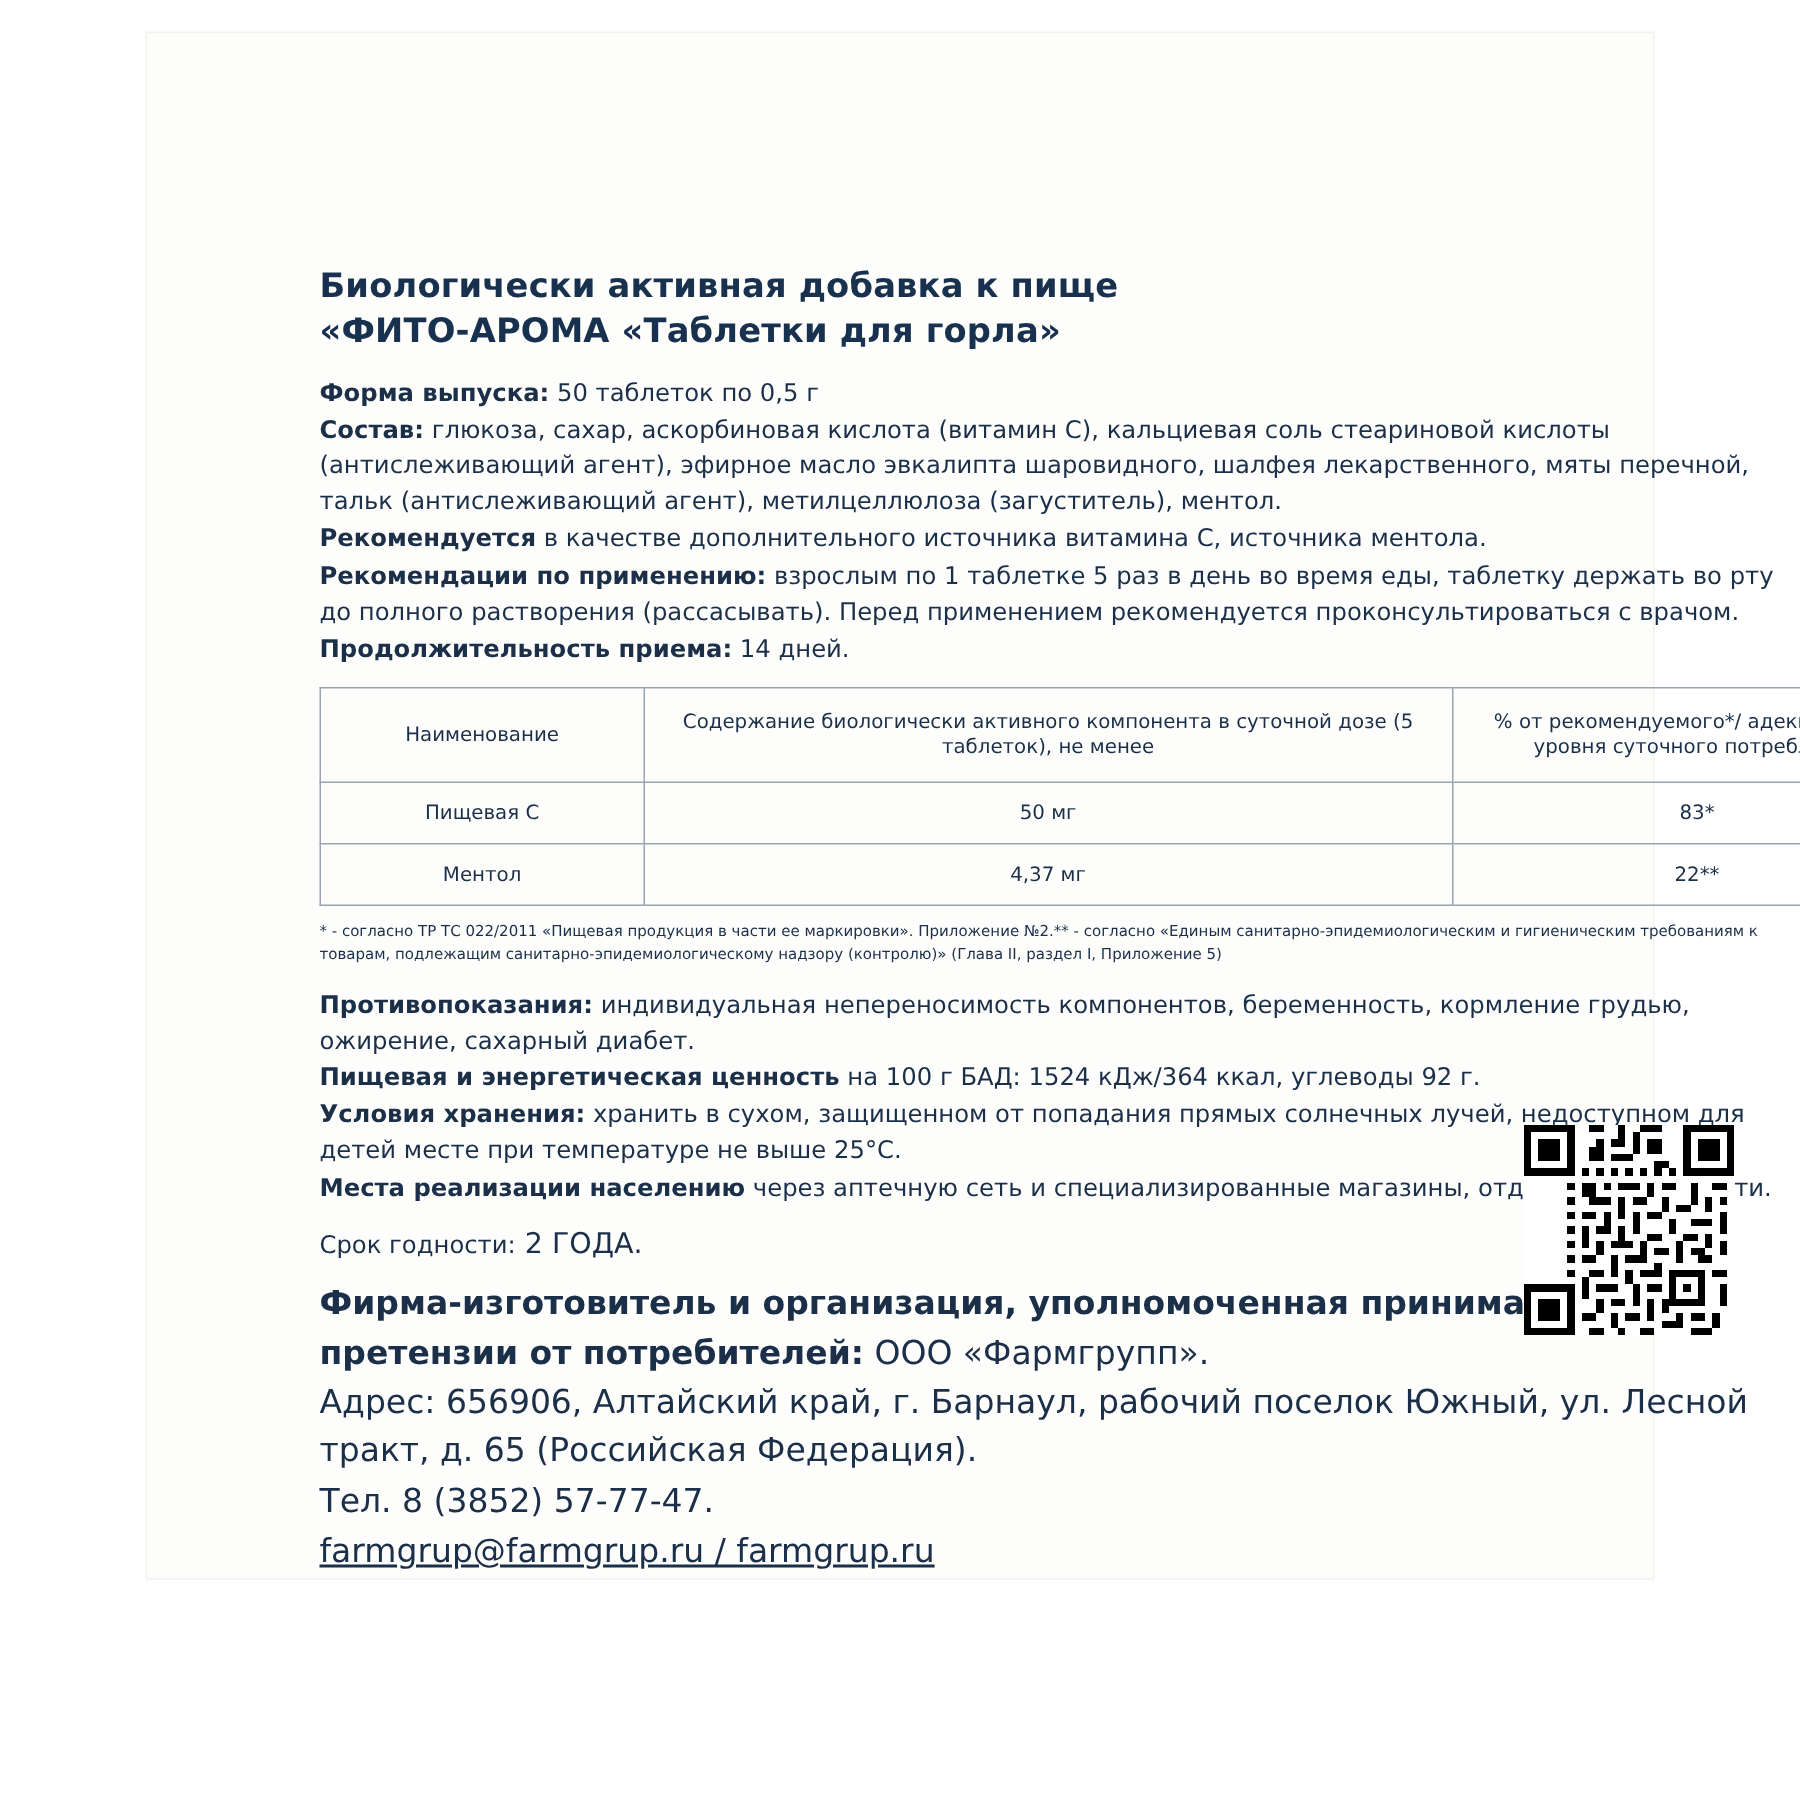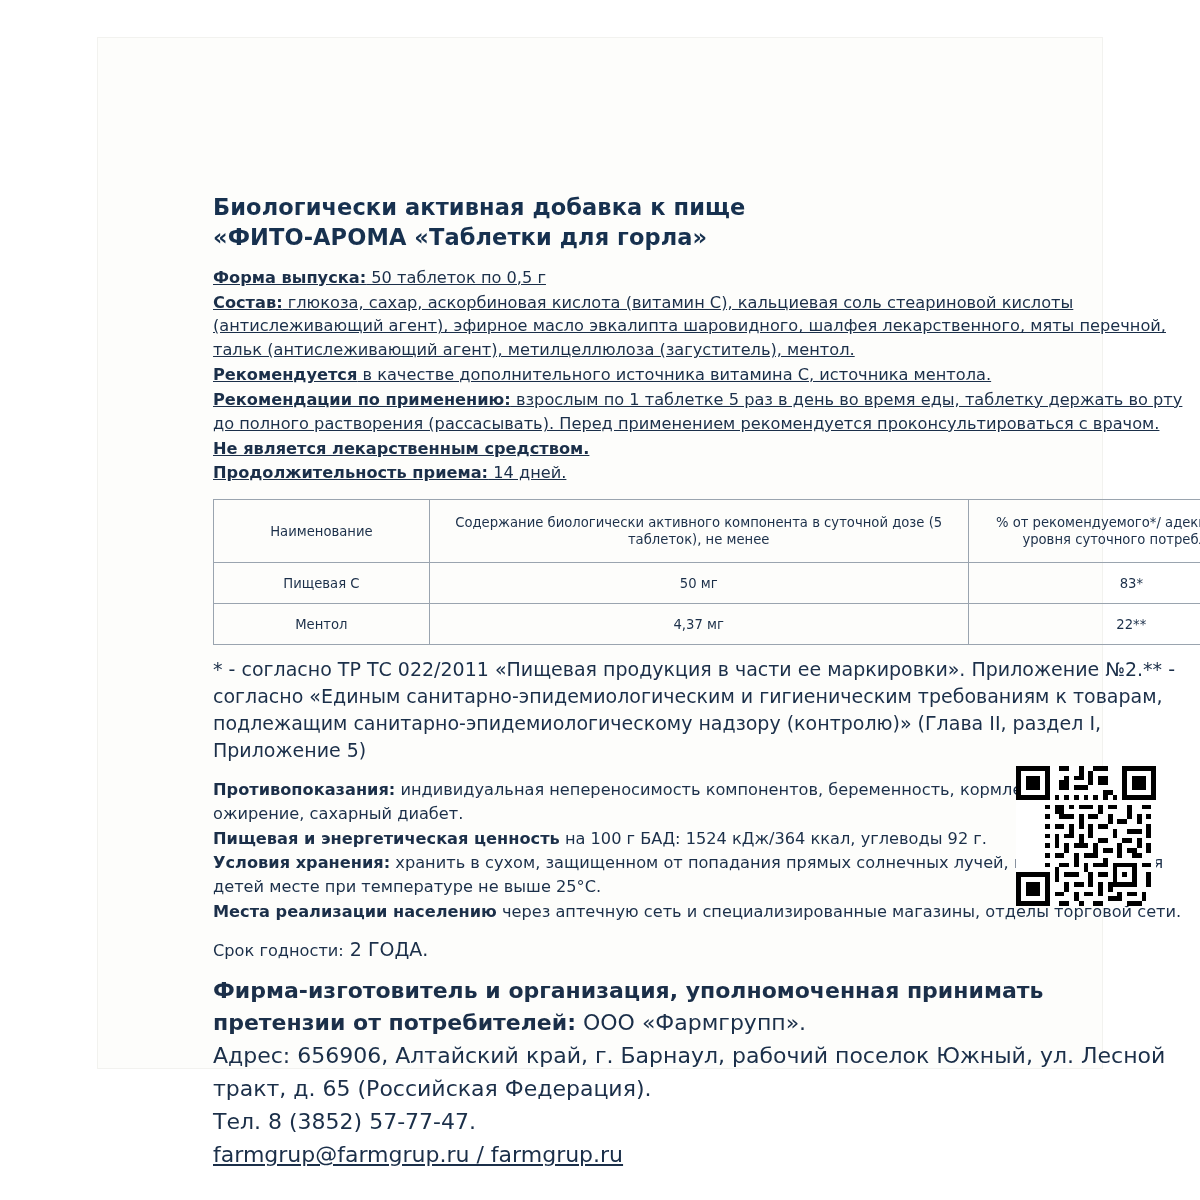--- a/index.html
+++ b/index.html
@@ -16,21 +16,21 @@
   }
   .page {
     position: relative;
     width: 1200px;
     height: 1200px;
     background: #ffffff;
   }
   .label-card {
     position: absolute;
     left: 98px;
-    top: 38px;
+    top: 22px;
     width: 1004px;
     height: 1030px;
     background: #fdfdfb;
     box-shadow: 0 0 0 1px #f2f2ef;
   }
   .content {
     position: absolute;
     left: 115px;
     top: 155px;
     width: 970px;
@@ -43,21 +43,20 @@
     letter-spacing: 0.1px;
   }
   .title .line2 {
     display: block;
   }
   .body-block {
     margin-top: 13px;
     font-size: 16.2px;
     line-height: 1.47;
     color: #1b2f49;
-    text-decoration: underline;
   }
   .para {
     margin: 0 0 1px 0;
   }
   .lbl {
     font-weight: bold;
   }
   .strong-line {
     font-weight: bold;
   }
@@ -80,21 +79,21 @@
     line-height: 1.3;
   }
   table.nutrients tbody td {
     height: 26px;
   }
   .col-name { width: 186px; }
   .col-amount { width: 490px; }
   .col-percent { width: 290px; }
   .footnote {
     margin-top: 11px;
-    font-size: 19px;
+    font-size: 10px;
     line-height: 1.42;
     color: #1b2f49;
   }
   .lower-block {
     margin-top: 14px;
     font-size: 16.2px;
     line-height: 1.47;
   }
   .expiry {
     margin-top: 13px;
@@ -140,21 +139,20 @@
         </p>
         <p class="para">
           <span class="lbl">Состав:</span><span> глюкоза, сахар, аскорбиновая кислота (витамин С), кальциевая соль стеариновой кислоты (антислеживающий агент), эфирное масло эвкалипта шаровидного, шалфея лекарственного, мяты перечной, тальк (антислеживающий агент), метилцеллюлоза (загуститель), ментол.</span>
         </p>
         <p class="para">
           <span class="lbl">Рекомендуется</span><span>  в качестве дополнительного источника витамина С, источника ментола.</span>
         </p>
         <p class="para">
           <span class="lbl">Рекомендации по применению:</span><span>  взрослым по 1 таблетке 5 раз в день во время еды, таблетку держать во рту до полного растворения (рассасывать). Перед применением рекомендуется проконсультироваться с врачом.</span>
         </p>
-        <p class="para strong-line">Не является лекарственным средством.</p>
         <p class="para">
           <span class="lbl">Продолжительность приема:</span><span> 14 дней.</span>
         </p>
       </div>
 
       <table class="nutrients">
         <thead>
           <tr>
             <th class="col-name">Наименование</th>
             <th class="col-amount">Содержание биологически активного компонента в суточной дозе (5 таблеток), не менее</th>

